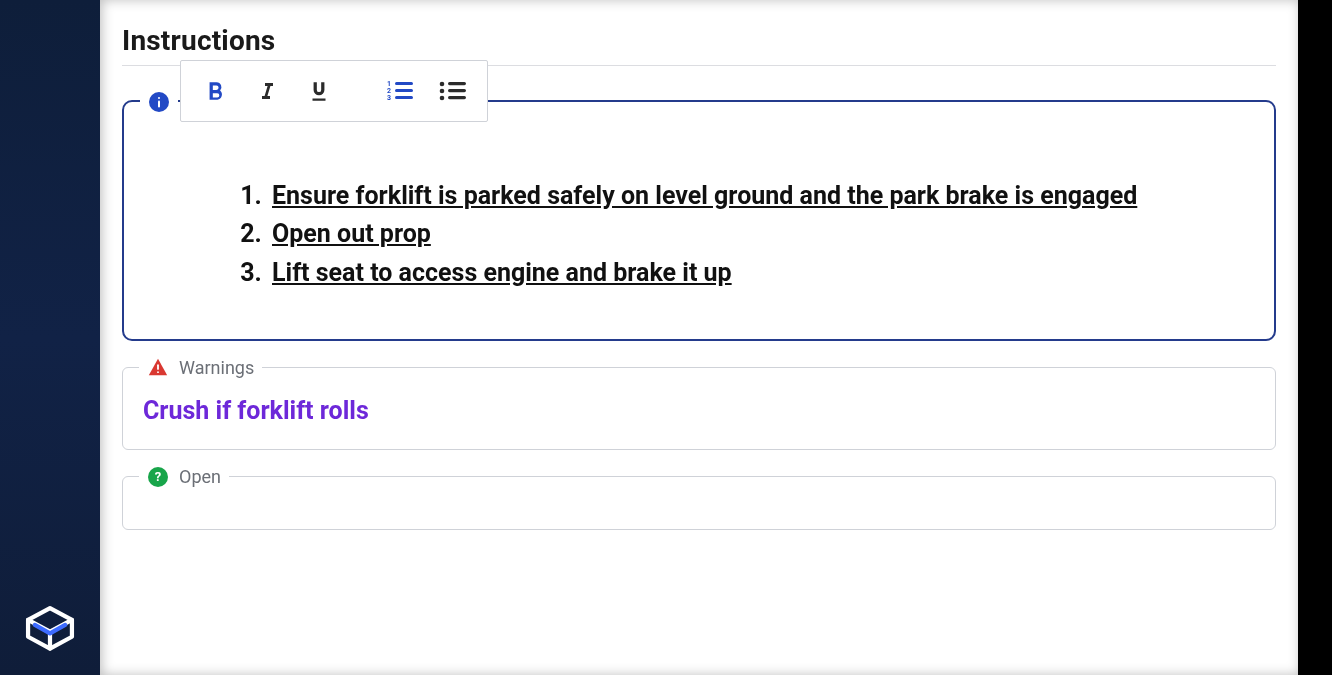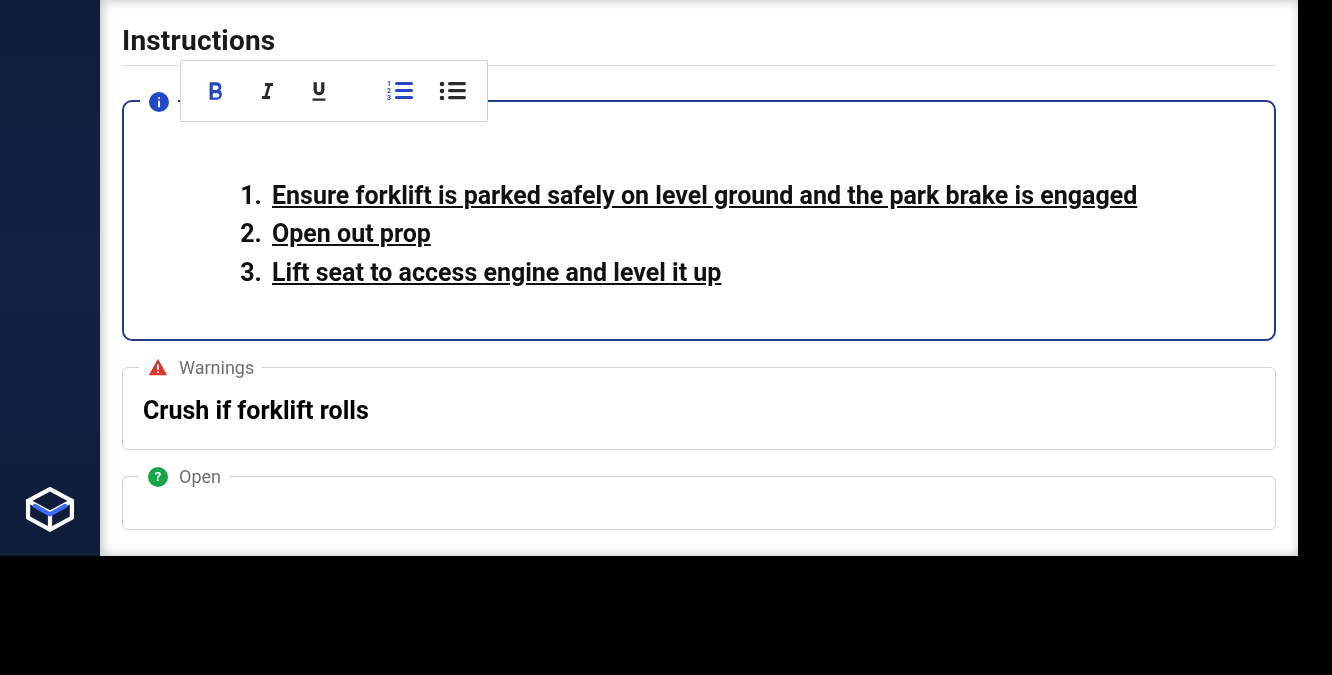--- a/index.html
+++ b/index.html
@@ -1,17 +1,17 @@
 <!DOCTYPE html>
 <html><head>
 <meta charset="utf-8">
 <style>
   * { box-sizing: border-box; }
   html, body { margin:0; padding:0; background:#000; font-family: -apple-system, BlinkMacSystemFont, "Segoe UI", Roboto, Helvetica, Arial, sans-serif; }
-  .viewport { width:1332px; height:556px; position:relative; background:#000; overflow:hidden; }
+  .viewport { width:1332px; height:675px; position:relative; background:#000; overflow:hidden; }
 
   .rail {
     position:absolute; left:0; top:0; width:100px; height:100%;
     background:linear-gradient(180deg,#0e1e3a 0%,#112246 50%,#0f1d39 100%);
   }
   .rail-logo {
     position:absolute; left:23px; bottom:18px; width:54px; height:54px;
   }
 
   .page {
@@ -61,21 +61,21 @@
   .tb-sep { width:18px; }
 
   .card-body { padding:52px 36px 46px 36px; }
   .card.active .card-body { padding-top:76px; }
   ol.instructions {
     margin:0; padding-left:108px; font-size:25px; font-weight:700; color:#111; line-height:1.45;
   }
   ol.instructions li { margin-bottom:2px; padding-left:4px;text-decoration:underline; }
 
   .warn-body { padding: 28px 20px 24px 20px; }
-  .warn-text { font-size:25px; font-weight:700; color:#000000; }
+  .warn-text { font-size:25px; font-weight:700; color:#6d28d9; }
 
   svg { display:block; }
 </style>
 </head>
 <body>
 
 <div class="viewport">
   <div class="rail">
     <div class="rail-logo">
       <svg viewBox="0 0 64 64" width="54" height="54" aria-hidden="true">
@@ -145,21 +145,21 @@
                 <rect x="9" y="5" width="2" height="2" rx="1" fill="#fff"></rect>
                 <rect x="9" y="8.5" width="2" height="7" rx="1" fill="#fff"></rect>
               </svg>
           </span>
         </div>
 
         <div class="card-body">
           <ol class="instructions">
             <li>Ensure forklift is parked safely on level ground and the park brake is engaged</li>
             <li>Open out prop</li>
-            <li>Lift seat to access engine and level it up</li>
+            <li>Lift seat to access engine and brake it up</li>
           </ol>
         </div>
       </div>
 
       <div class="card">
         <div class="legend">
           <span class="tri">
             <svg width="22" height="22" viewBox="0 0 24 24">
                 <path fill="#d93831" d="M12 2 L22 20 H2 Z"></path>
                 <rect x="11" y="8" width="2" height="6" rx="1" fill="#fff"></rect>

